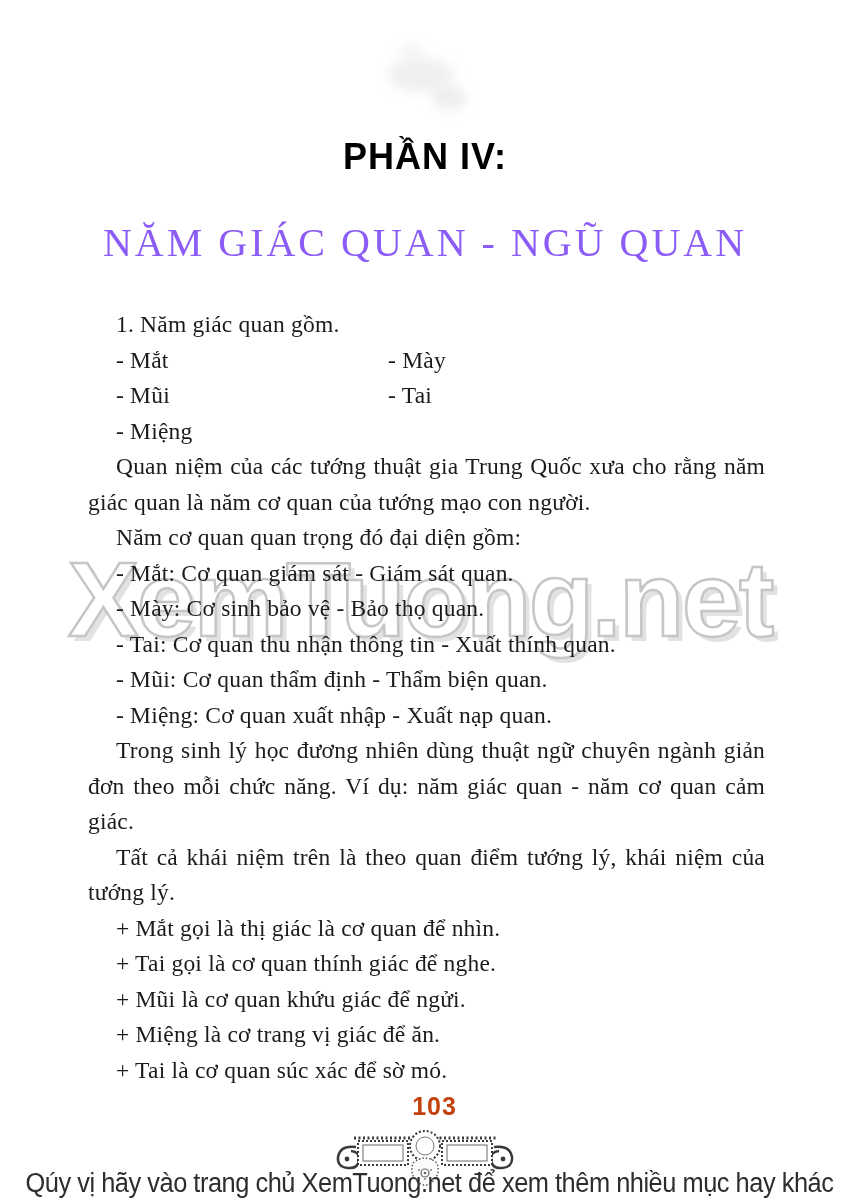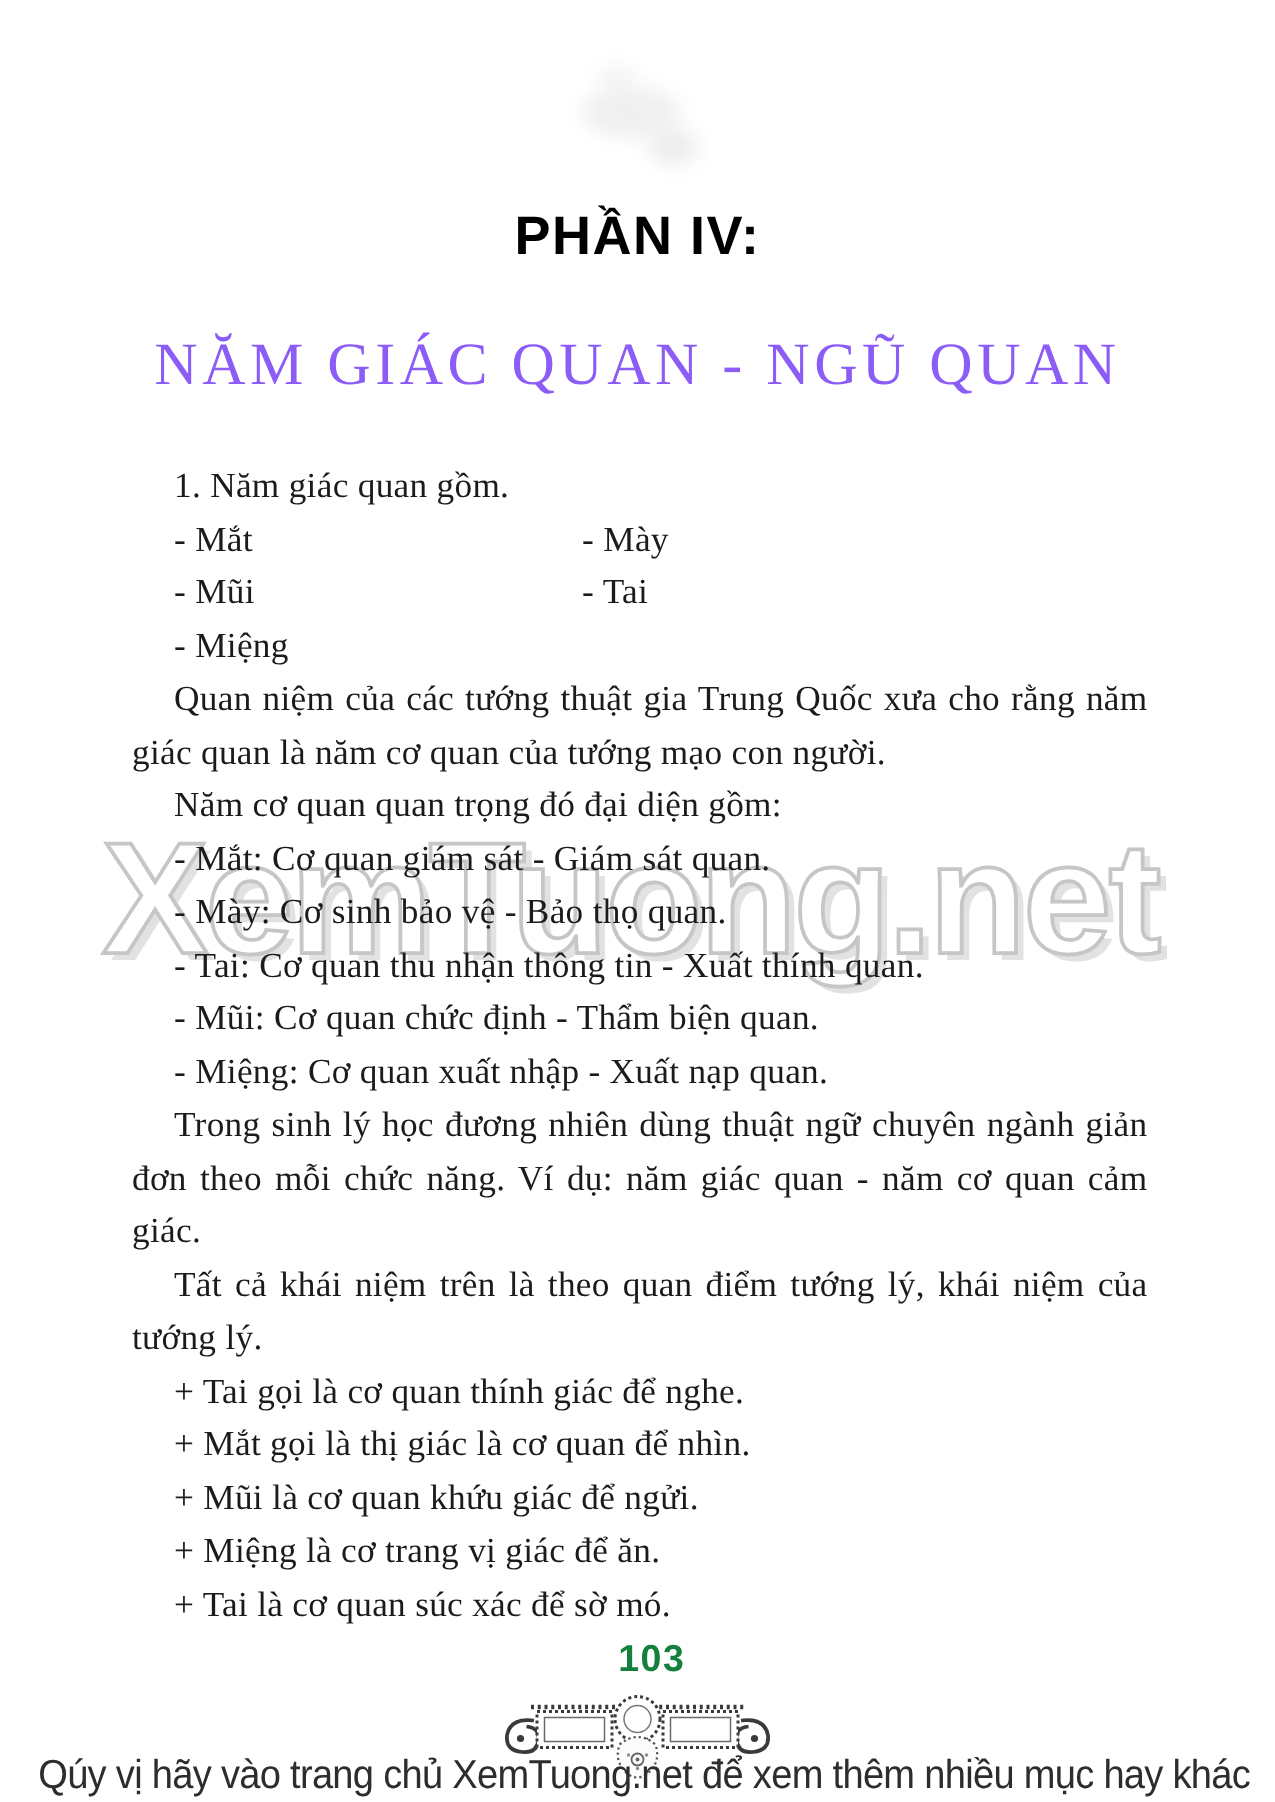--- a/index.html
+++ b/index.html
@@ -62,21 +62,21 @@
   .body-text .cols{padding-left:28px;}
   .body-text .cols .col-left{display:inline-block;width:266px;}
   .page-number{
     position:relative;z-index:2;
     margin-top:4px;
     text-align:center;
     font-family:"Liberation Sans", sans-serif;
     font-weight:bold;
     font-size:25px;line-height:28px;
     letter-spacing:1px;
-    color:#15803d;
+    color:#c2410c;
     padding-left:19px;
   }
   .ornament{
     position:absolute;z-index:2;
     left:50%;top:1121px;
     transform:translateX(-50%);
   }
   .footer-line{
     position:absolute;z-index:3;
     left:0;right:0;bottom:2px;
@@ -113,26 +113,26 @@
     <div class="cols">
       <span class="col-left">- Mũi</span>
       <span class="col-right">- Tai</span>
     </div>
     <div class="line">- Miệng</div>
     <div class="para">Quan niệm của các tướng thuật gia Trung Quốc xưa cho rằng năm giác quan là năm cơ quan của tướng mạo con người.</div>
     <div class="line">Năm cơ quan quan trọng đó đại diện gồm:</div>
     <div class="line">- Mắt: Cơ quan giám sát - Giám sát quan.</div>
     <div class="line">- Mày: Cơ sinh bảo vệ - Bảo thọ quan.</div>
     <div class="line">- Tai: Cơ quan thu nhận thông tin - Xuất thính quan.</div>
-    <div class="line">- Mũi: Cơ quan chức định - Thẩm biện quan.</div>
+    <div class="line">- Mũi: Cơ quan thẩm định - Thẩm biện quan.</div>
     <div class="line">- Miệng: Cơ quan xuất nhập - Xuất nạp quan.</div>
     <div class="para">Trong sinh lý học đương nhiên dùng thuật ngữ chuyên ngành giản đơn theo mỗi chức năng. Ví dụ: năm giác quan - năm cơ quan cảm giác.</div>
     <div class="para">Tất cả khái niệm trên là theo quan điểm tướng lý, khái niệm của tướng lý.</div>
+    <div class="line">+ Mắt gọi là thị giác là cơ quan để nhìn.</div>
     <div class="line">+ Tai gọi là cơ quan thính giác để nghe.</div>
-    <div class="line">+ Mắt gọi là thị giác là cơ quan để nhìn.</div>
     <div class="line">+ Mũi là cơ quan khứu giác để ngửi.</div>
     <div class="line">+ Miệng là cơ trang vị giác để ăn.</div>
     <div class="line">+ Tai là cơ quan súc xác để sờ mó.</div>
   </div>
 
   <div class="page-number">103</div>
 
   <div class="ornament">
     <svg width="190" height="70" viewBox="0 0 190 70" xmlns="http://www.w3.org/2000/svg">
 

